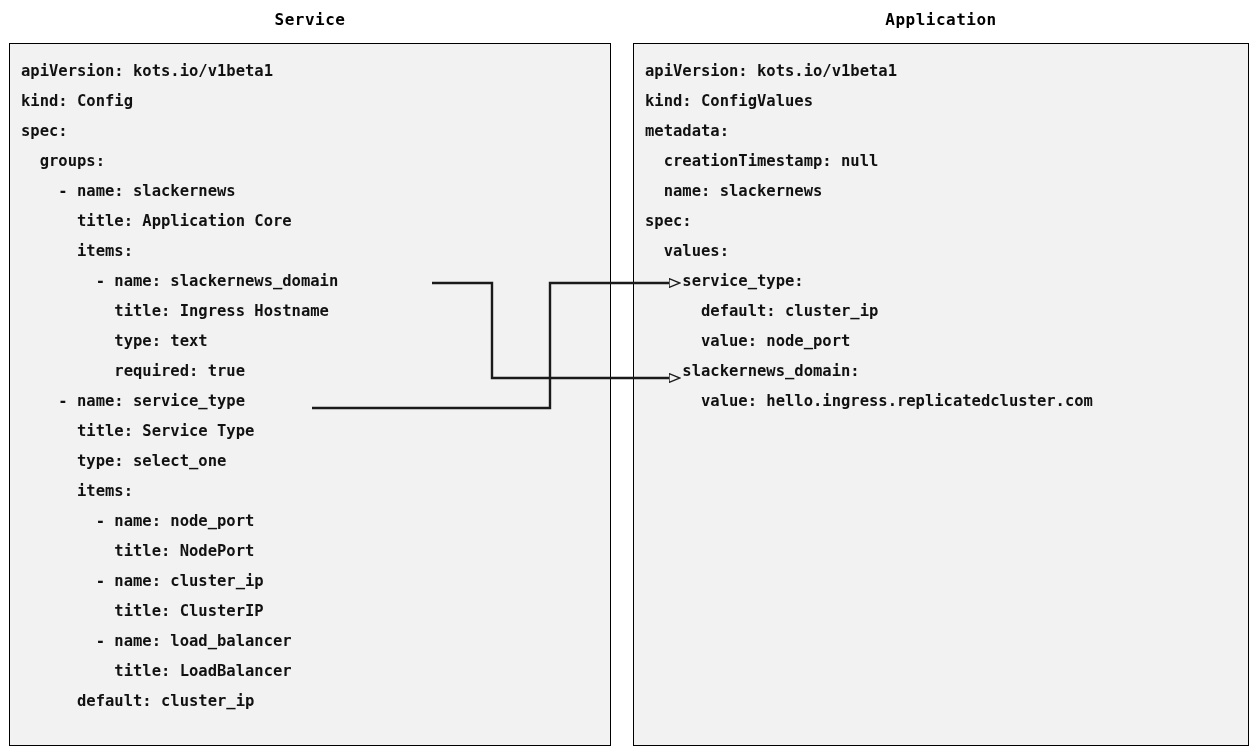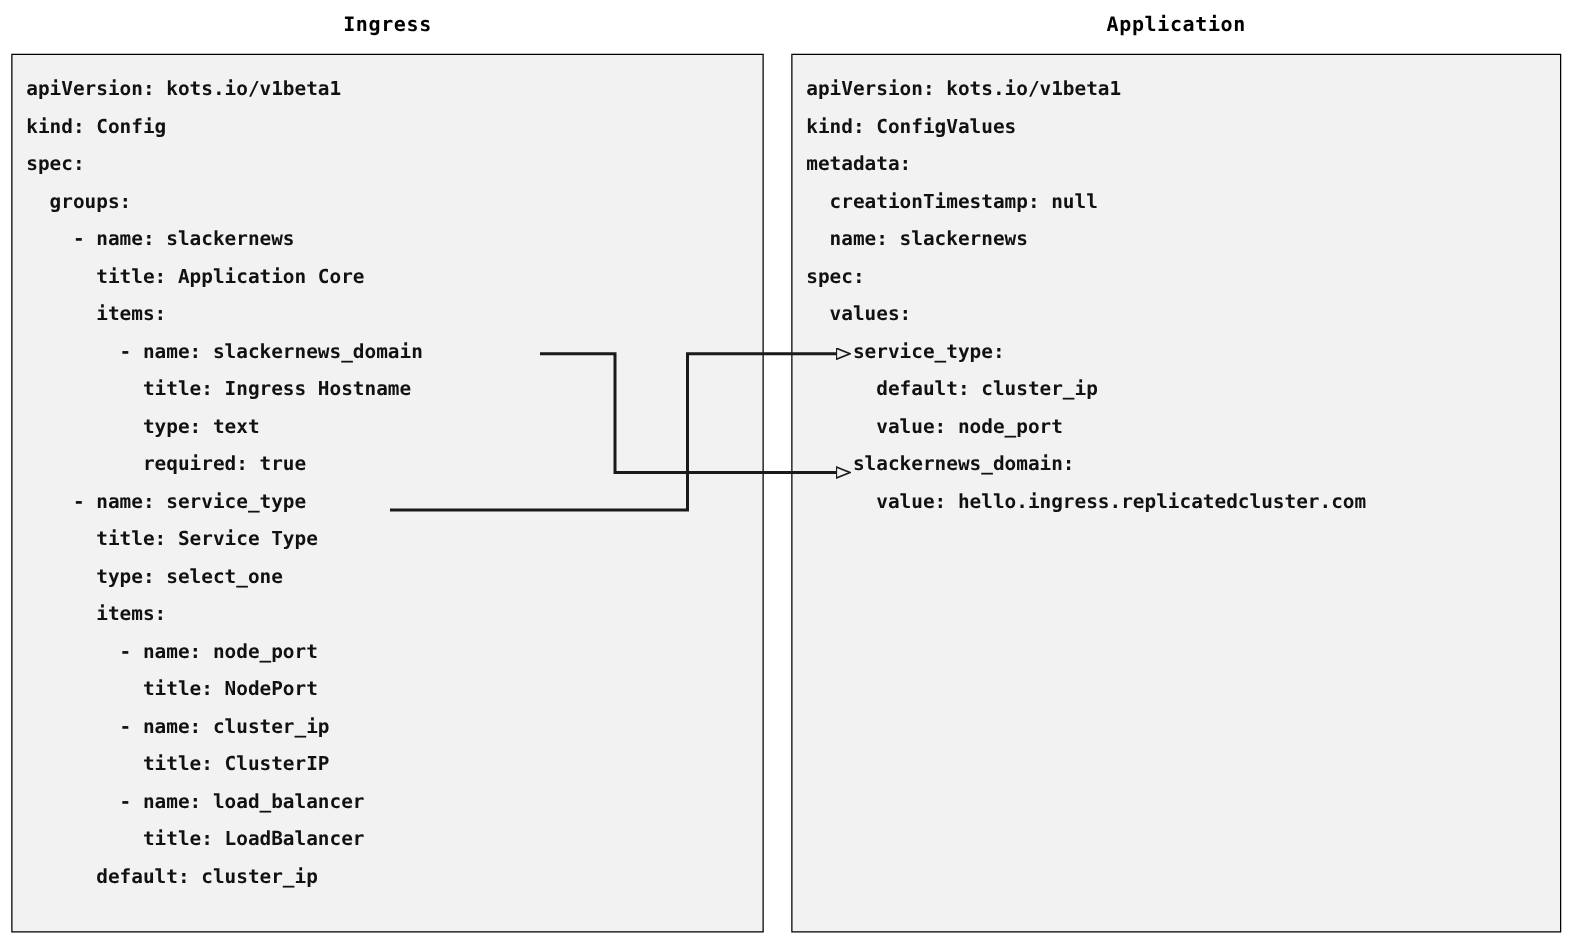--- a/index.html
+++ b/index.html
@@ -75,21 +75,21 @@
     width: 1258px;
     height: 756px;
     pointer-events: none;
   }
 </style>
 </head>
 <body>
 
 <div class="stage">
 
-  <div class="panel-title" id="title-config">Ingress</div>
+  <div class="panel-title" id="title-config">Service</div>
 
   <div class="panel-title" id="title-values">Application</div>
 
   <div class="code-panel" id="panel-config">
     <div class="code-body" id="code-left"><div class="code-line">apiVersion: kots.io/v1beta1</div><div class="code-line">kind: Config</div><div class="code-line">spec:</div><div class="code-line">  groups:</div><div class="code-line">    - name: slackernews</div><div class="code-line">      title: Application Core</div><div class="code-line">      items:</div><div class="code-line">        - name: slackernews_domain</div><div class="code-line">          title: Ingress Hostname</div><div class="code-line">          type: text</div><div class="code-line">          required: true</div><div class="code-line">    - name: service_type</div><div class="code-line">      title: Service Type</div><div class="code-line">      type: select_one</div><div class="code-line">      items:</div><div class="code-line">        - name: node_port</div><div class="code-line">          title: NodePort</div><div class="code-line">        - name: cluster_ip</div><div class="code-line">          title: ClusterIP</div><div class="code-line">        - name: load_balancer</div><div class="code-line">          title: LoadBalancer</div><div class="code-line">      default: cluster_ip</div></div>
   </div>
 
   <div class="code-panel" id="panel-values">
     <div class="code-body" id="code-right"><div class="code-line">apiVersion: kots.io/v1beta1</div><div class="code-line">kind: ConfigValues</div><div class="code-line">metadata:</div><div class="code-line">  creationTimestamp: null</div><div class="code-line">  name: slackernews</div><div class="code-line">spec:</div><div class="code-line">  values:</div><div class="code-line">    service_type:</div><div class="code-line">      default: cluster_ip</div><div class="code-line">      value: node_port</div><div class="code-line">    slackernews_domain:</div><div class="code-line">      value: hello.ingress.replicatedcluster.com</div></div>
   </div>

